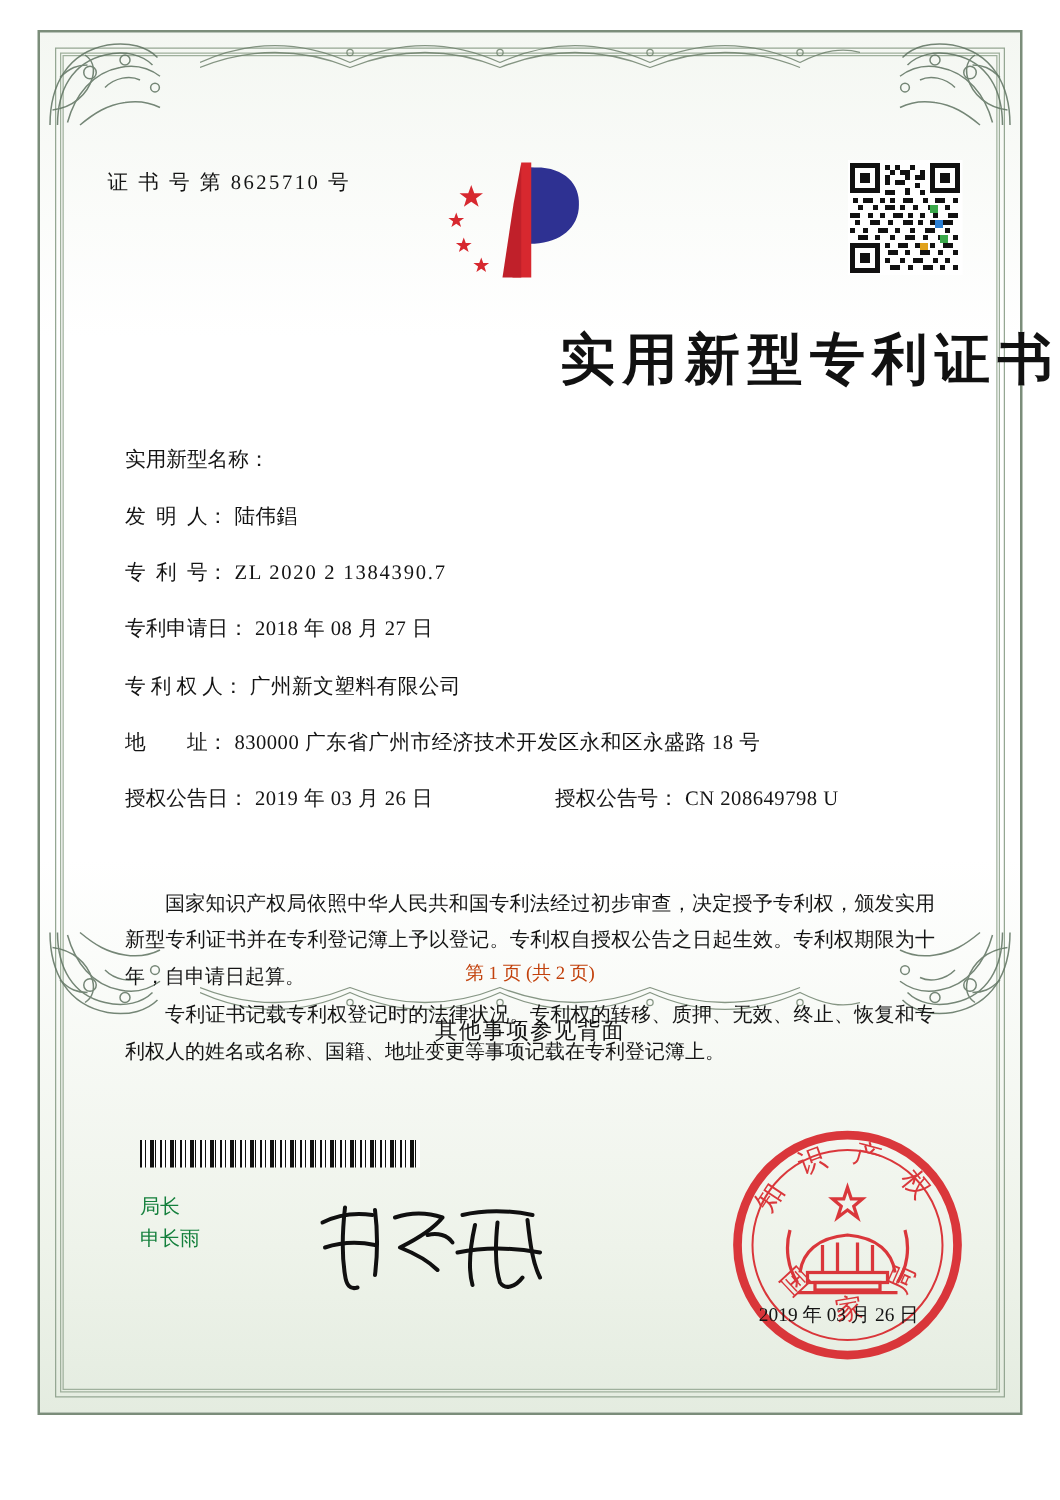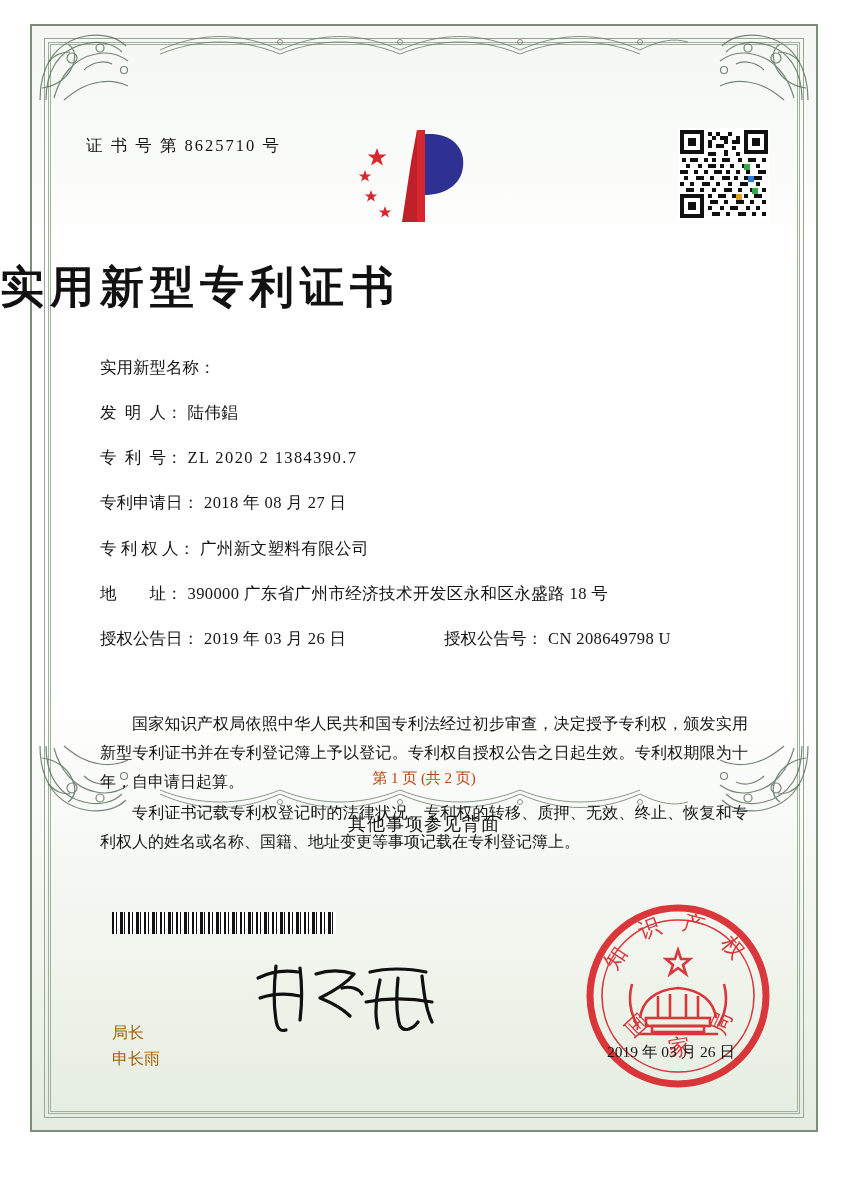--- a/index.html
+++ b/index.html
@@ -103,21 +103,21 @@
     top: 128px;
     width: 92px;
     height: 92px;
   }
 
   
   .title {
     position: absolute;
     left: 0; right: 0;
     top: 258px;
-    text-align: left;
+    text-align: right;
     font-size: 44px;
     font-weight: bold;
     letter-spacing: 6px;
     color: #111111;
     font-family: "DejaVu Serif", "Liberation Serif", serif;
   }
 
   
   .fields {
     position: absolute;
@@ -188,24 +188,24 @@
       #111 4px, #111 5px, #fff 5px, #fff 8px,
       #111 8px, #111 11px, #fff 11px, #fff 12px,
       #111 12px, #111 13px, #fff 13px, #fff 16px
     );
   }
 
   
   .sig-labels {
     position: absolute;
     left: 112px;
-    top: 1020px;
+    top: 953px;
     font-size: 16px;
     line-height: 26px;
-    color: #a16207;
+    color: #15803d;
   }
   .signature {
     position: absolute;
     left: 246px;
     top: 958px;
     width: 210px;
     height: 80px;
   }
 
   
@@ -499,21 +499,21 @@
 
     <div class="field">
       <span class="label">专 利 权 人</span>
       <span class="colon">：</span>
       <span class="value">广州新文塑料有限公司</span>
     </div>
 
     <div class="field">
       <span class="label">地        址</span>
       <span class="colon">：</span>
-      <span class="value">390000 广东省广州市经济技术开发区永和区永盛路 18 号</span>
+      <span class="value">830000 广东省广州市经济技术开发区永和区永盛路 18 号</span>
     </div>
 
     <div class="field split">
       <span class="label">授权公告日</span>
       <span class="colon">：</span>
       <span class="value">2019 年 03 月 26 日</span>
       <span class="label2">授权公告号</span>
       <span class="colon">：</span>
       <span class="value">CN 208649798 U</span>
     </div>

